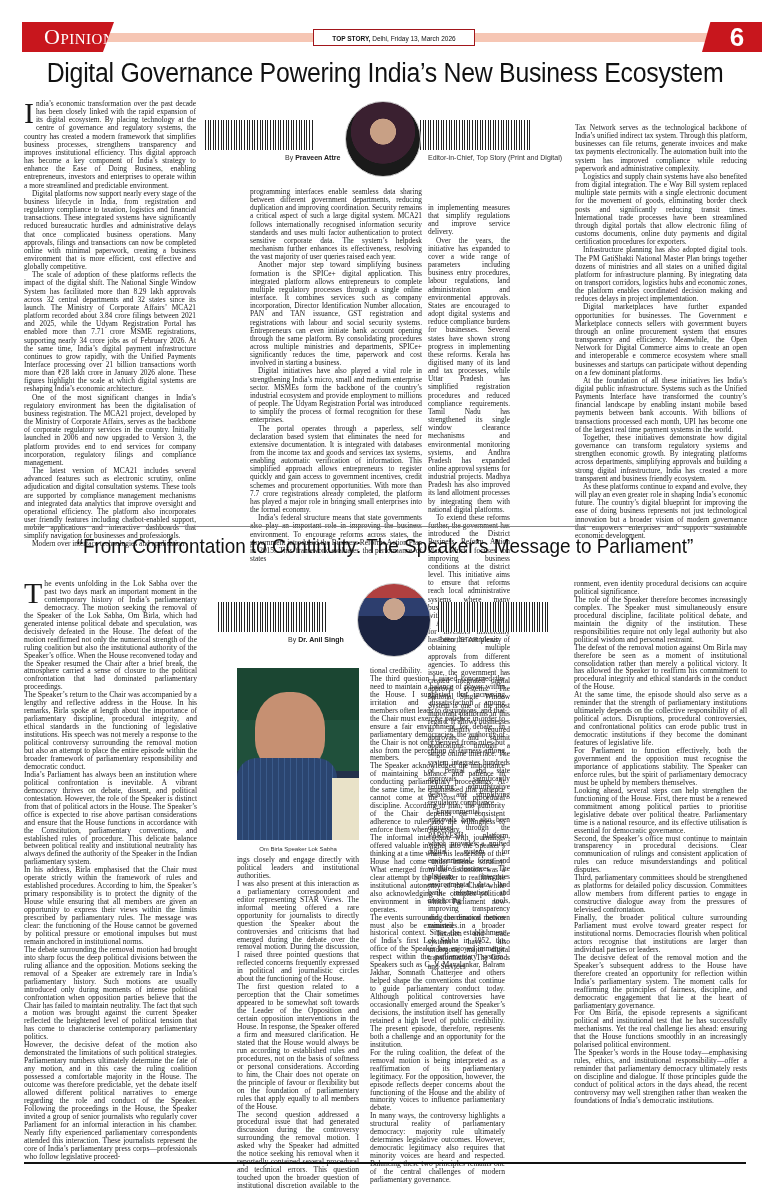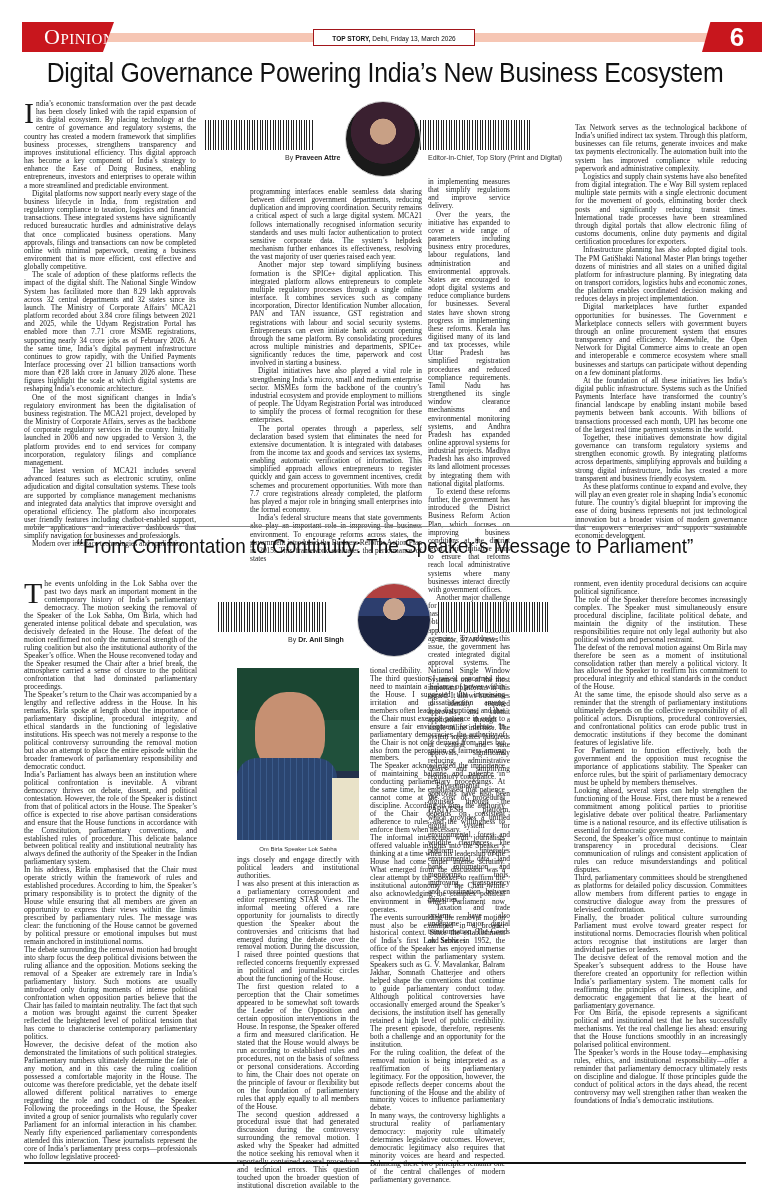--- a/index.html
+++ b/index.html
@@ -57,21 +57,21 @@
     <p><span>The latest version of MCA21 includes several advanced features such as electronic scrutiny, online adjudication and digital consultation systems. These tools are supported by compliance management mechanisms and integrated data analytics that improve oversight and operational efficiency. The platform also incorporates user friendly features including chatbot-enabled support, mobile applications and interactive dashboards that simplify navigation for businesses and professionals.</span></p>
     <p><span>Modern over interface technologies and application</span></p>
   </div>
 <div class="col" id="a1c1" style="left:250px; top:188px; width:172px;">
     <p class="noindent"><span>programming interfaces enable seamless data sharing between different government departments, reducing duplication and improving coordination. Security remains a critical aspect of such a large digital system. MCA21 follows internationally recognised information security standards and uses multi factor authentication to protect sensitive corporate data. The system’s helpdesk mechanism further enhances its effectiveness, resolving the vast majority of user queries raised each year.</span></p>
     <p><span>Another major step toward simplifying business formation is the SPICe+ digital application. This integrated platform allows entrepreneurs to complete multiple regulatory processes through a single online interface. It combines services such as company incorporation, Director Identification Number allocation, PAN and TAN issuance, GST registration and registrations with labour and social security systems. Entrepreneurs can even initiate bank account opening through the same platform. By consolidating procedures across multiple ministries and departments, SPICe+ significantly reduces the time, paperwork and cost involved in starting a business.</span></p>
     <p><span>Digital initiatives have also played a vital role in strengthening India’s micro, small and medium enterprise sector. MSMEs form the backbone of the country’s industrial ecosystem and provide employment to millions of people. The Udyam Registration Portal was introduced to simplify the process of formal recognition for these enterprises.</span></p>
     <p><span>The portal operates through a paperless, self declaration based system that eliminates the need for extensive documentation. It is integrated with databases from the income tax and goods and services tax systems, enabling automatic verification of information. This simplified approach allows entrepreneurs to register quickly and gain access to government incentives, credit schemes and procurement opportunities. With more than 7.7 crore registrations already completed, the platform has played a major role in bringing small enterprises into the formal economy.</span></p>
     <p><span>India’s federal structure means that state governments also play an important role in improving the business environment. To encourage reforms across states, the government introduced the Business Reforms Action Plan in 2015. This framework evaluates the performance of states</span></p>
   </div>
-<div class="col" id="a1c2" style="left:428px; top:178px; width:82px; font-size:7.4px;">
+<div class="col" id="a1c2" style="left:428px; top:204px; width:82px; font-size:7.4px;">
     <p class="noindent"><span>in implementing measures that simplify regulations and improve service delivery.</span></p>
     <p><span>Over the years, the initiative has expanded to cover a wide range of parameters including business entry procedures, labour regulations, land administration and environmental approvals. States are encouraged to adopt digital systems and reduce compliance burdens for businesses. Several states have shown strong progress in implementing these reforms. Kerala has digitised many of its land and tax processes, while Uttar Pradesh has simplified registration procedures and reduced compliance requirements. Tamil Nadu has strengthened its single window clearance mechanisms and environmental monitoring systems, and Andhra Pradesh has expanded online approval systems for industrial projects. Madhya Pradesh has also improved its land allotment processes by integrating them with national digital platforms.</span></p>
     <p><span>To extend these reforms further, the government has introduced the District Business Reform Action Plan, which focuses on improving business conditions at the district level. This initiative aims to ensure that reforms reach local administrative systems where many businesses interact directly with government offices.</span></p>
     <p><span>Another major challenge for investors historically has been the complexity of obtaining multiple approvals from different agencies. To address this issue, the government has created integrated digital approval systems. The National Single Window System is one of the most important platforms in this regard. It allows businesses to identify required approvals and submit applications through a single online interface. The system integrates hundreds of central and state approvals, significantly reducing administrative delays and simplifying regulatory compliance.</span></p>
     <p><span>Environmental approvals have also been digitised through the PARIVESH platform, which provides a unified digital system for environmental, forest and wildlife clearances. The platform integrates environmental data, land bank information and monitoring tools, improving transparency and coordination between ministries.</span></p>
     <p><span>Taxation and trade systems have also undergone major digital transformation. The Goods and Services</span></p>
   </div>
 <div class="col" id="a1c3" style="left:575px; top:101px; width:172px;margin-top:23px;">
     <p class="noindent"><span>Tax Network serves as the technological backbone of India’s unified indirect tax system. Through this platform, businesses can file returns, generate invoices and make tax payments electronically. The automation built into the system has improved compliance while reducing paperwork and administrative complexity.</span></p>
     <p><span>Logistics and supply chain systems have also benefited from digital integration. The e Way Bill system replaced multiple state permits with a single electronic document for the movement of goods, eliminating border check posts and significantly reducing transit times. International trade processes have been streamlined through digital portals that allow electronic filing of customs documents, online duty payments and digital certification procedures for exporters.</span></p>

